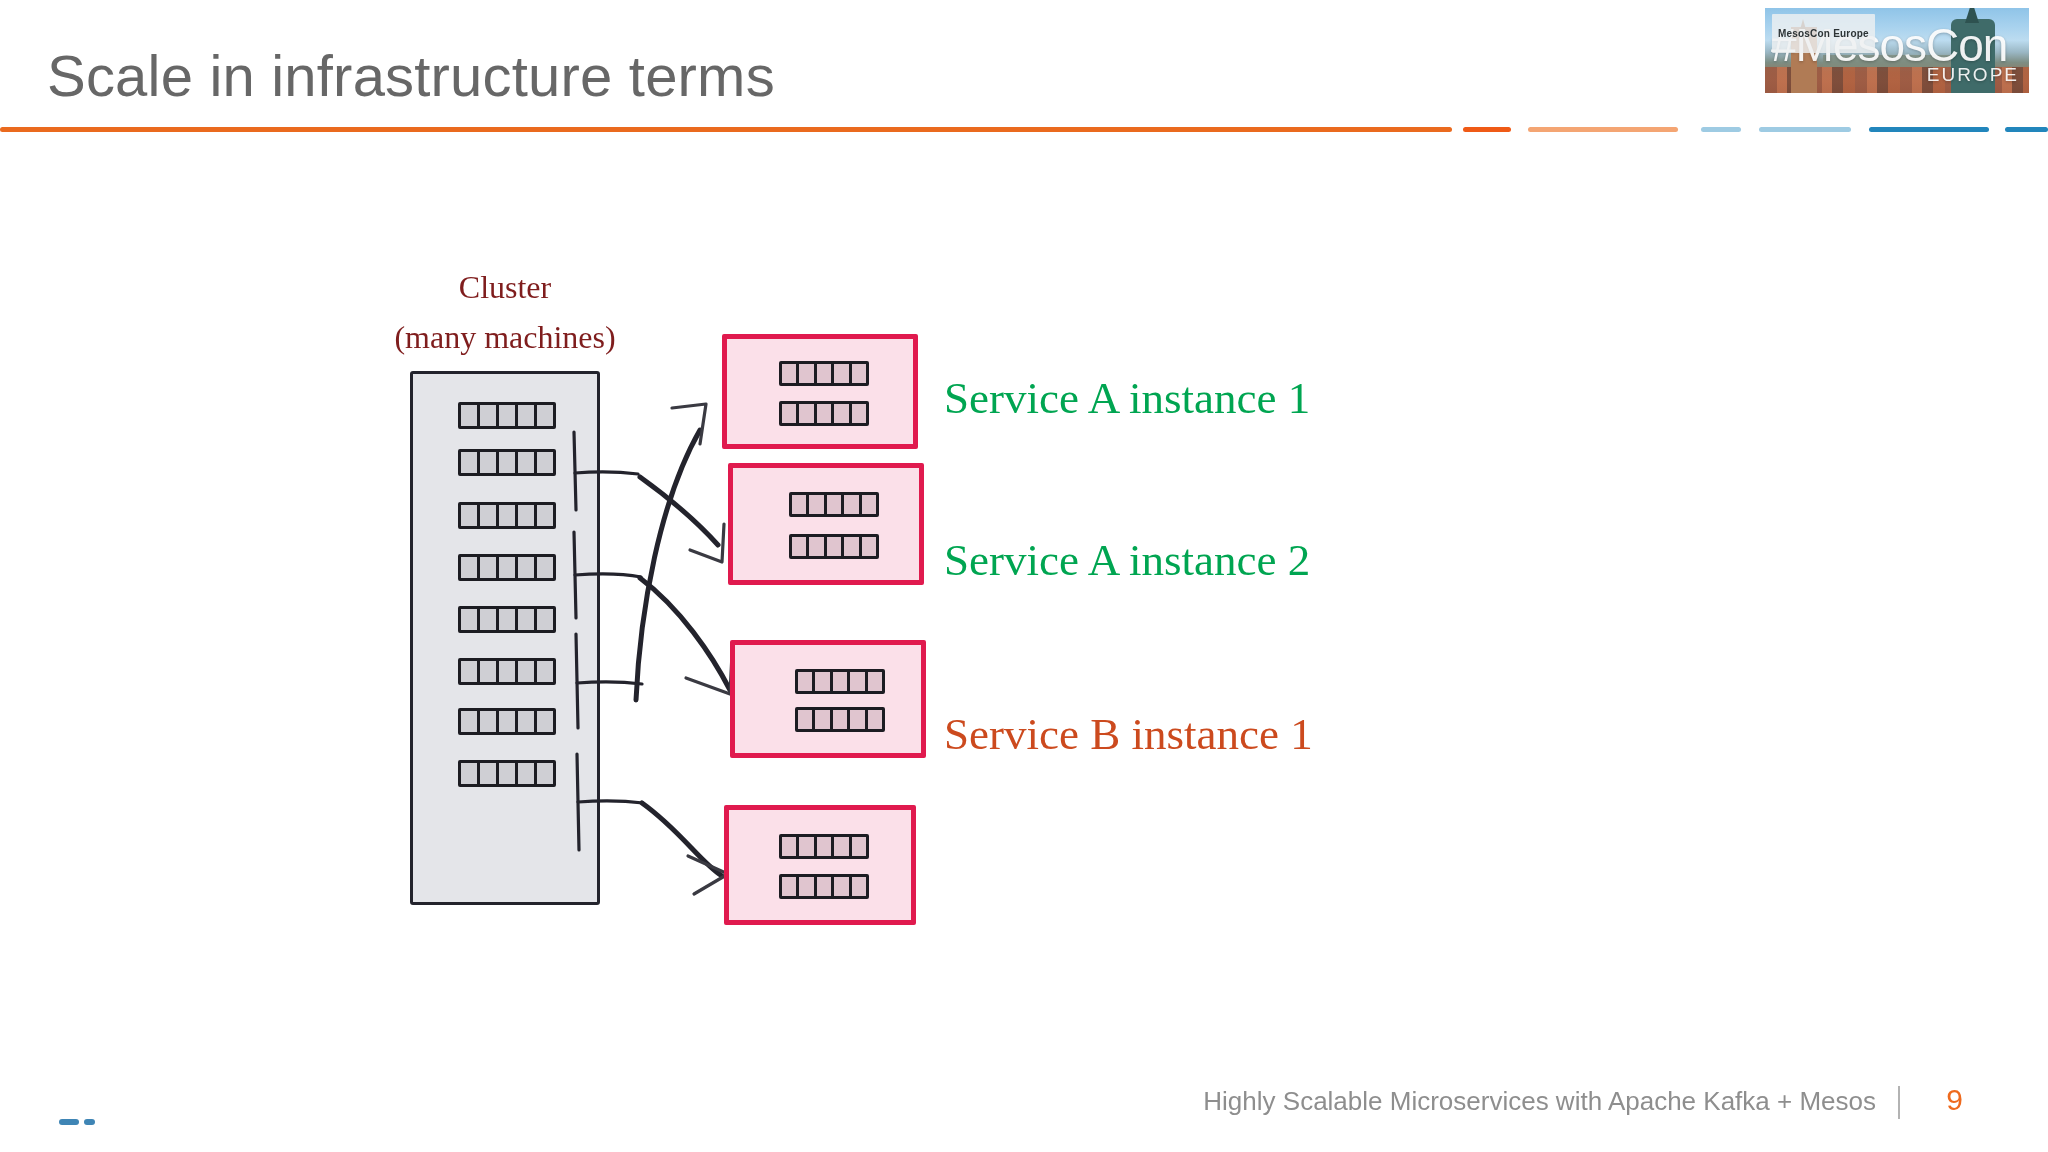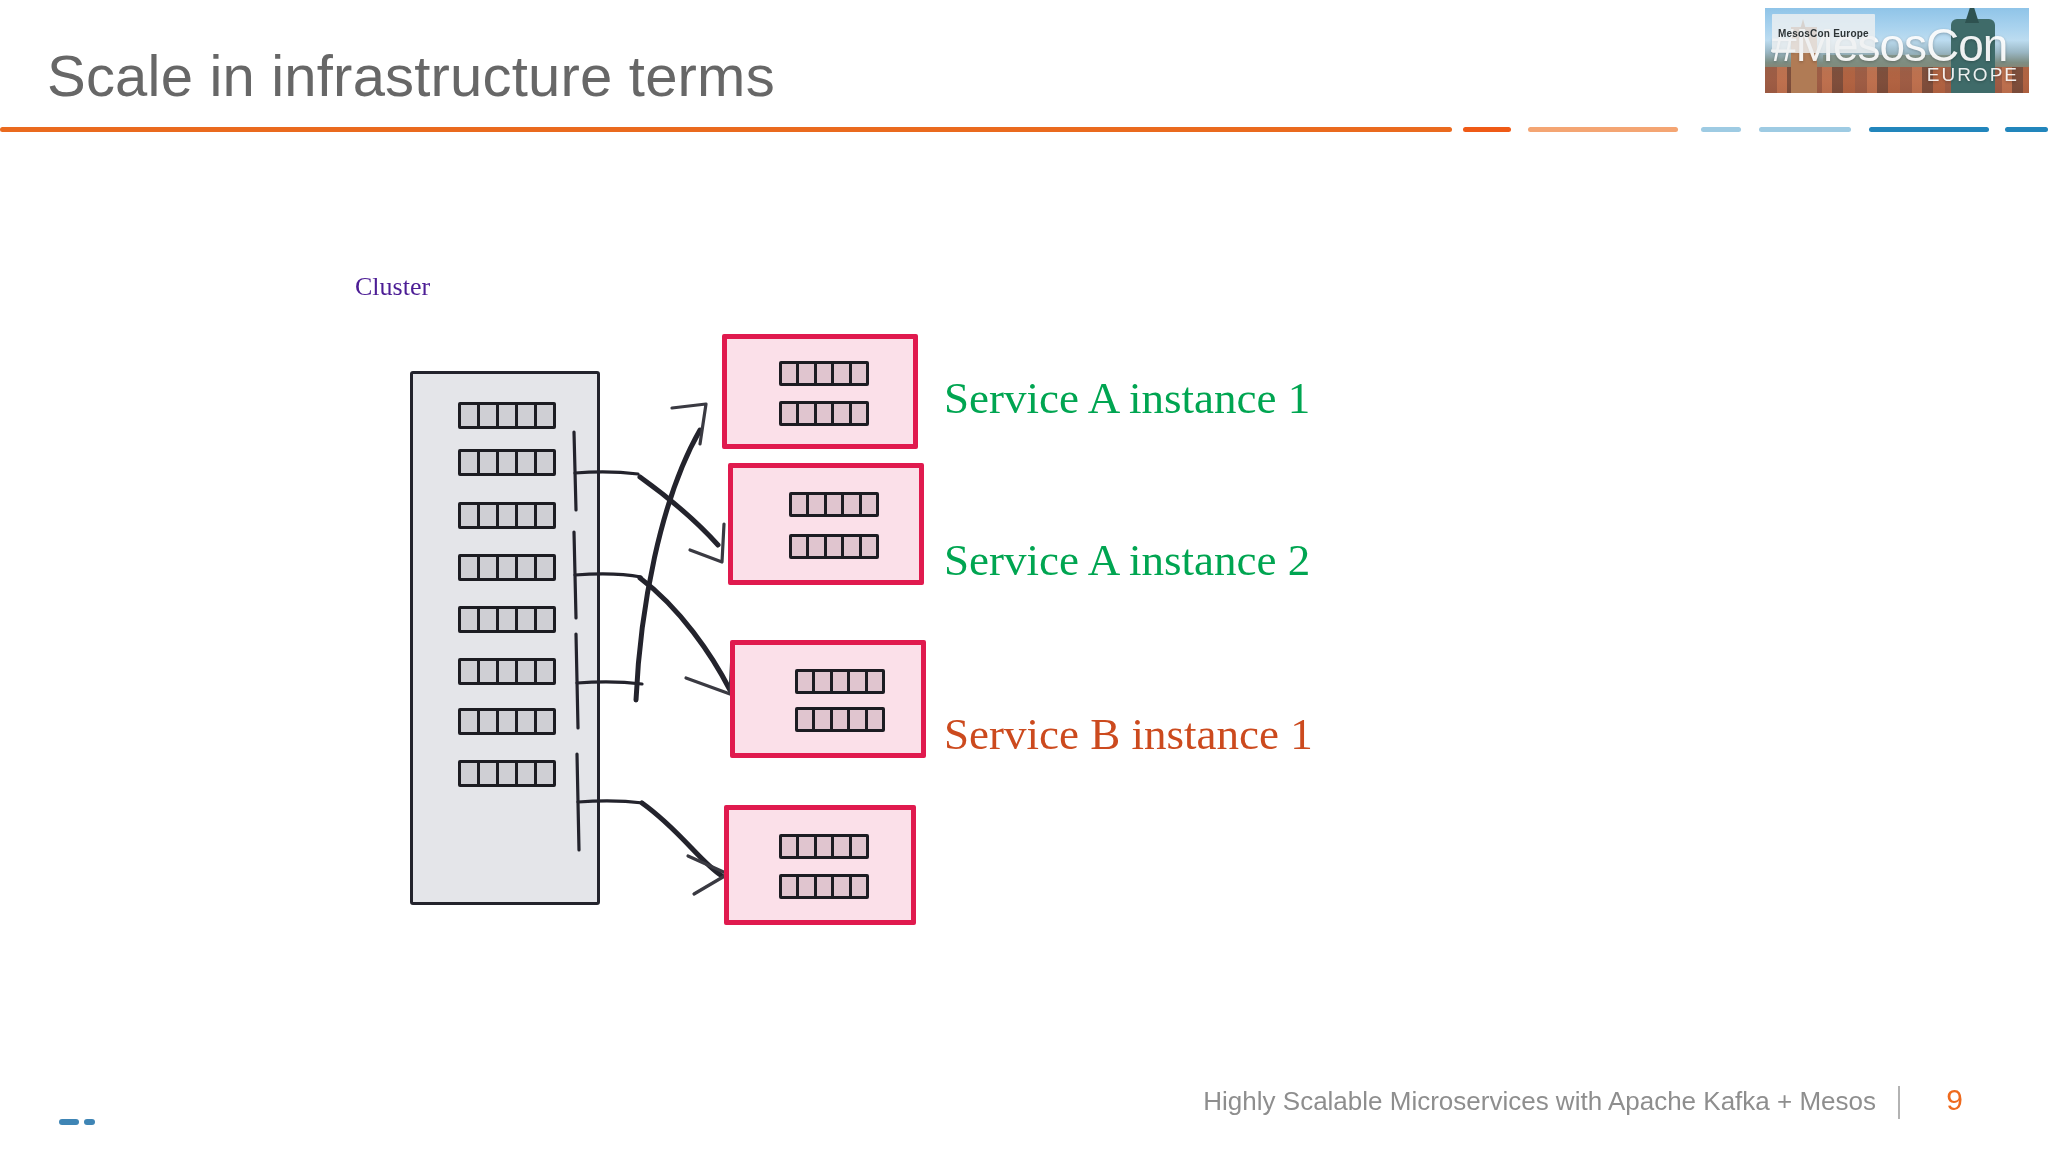--- a/index.html
+++ b/index.html
@@ -125,23 +125,24 @@
   }
 
   
   #diagram { position: absolute; left: 0; top: 0; width: 2048px; height: 1152px; }
 
   #cluster-caption {
     position: absolute;
     left: 355px;
     top: 262px;
     width: 300px;
+    text-align: center;
     font-family: "Liberation Serif", serif;
-    font-size: 26px;
-    color: #4c1d95;
+    font-size: 32px;
+    color: #7f1d1d;
     line-height: 50px;
   }
   #cluster-caption .caption-line2 { display: block; }
 
   #cluster-box {
     position: absolute;
     left: 410px;
     top: 371px;
     width: 190px;
     height: 534px;
@@ -253,20 +254,21 @@
   <div class="logo-shape" id="logo-tower-right-spire"></div>
   <div id="logo-wordmark">#MesosCon</div>
   <div id="logo-europe">EUROPE</div>
   <div id="logo-badge">MesosCon Europe</div>
 </div>
 
 <div id="diagram">
 
   <div id="cluster-caption">
     <span>Cluster</span>
+    <span class="caption-line2">(many machines)</span>
   </div>
 
   <div id="cluster-box">
     <div class="rack cluster-rack" style="top:28px">
       <div class="cell"></div>
         <div class="cell"></div>
         <div class="cell"></div>
         <div class="cell"></div>
         <div class="cell"></div>
     </div>

